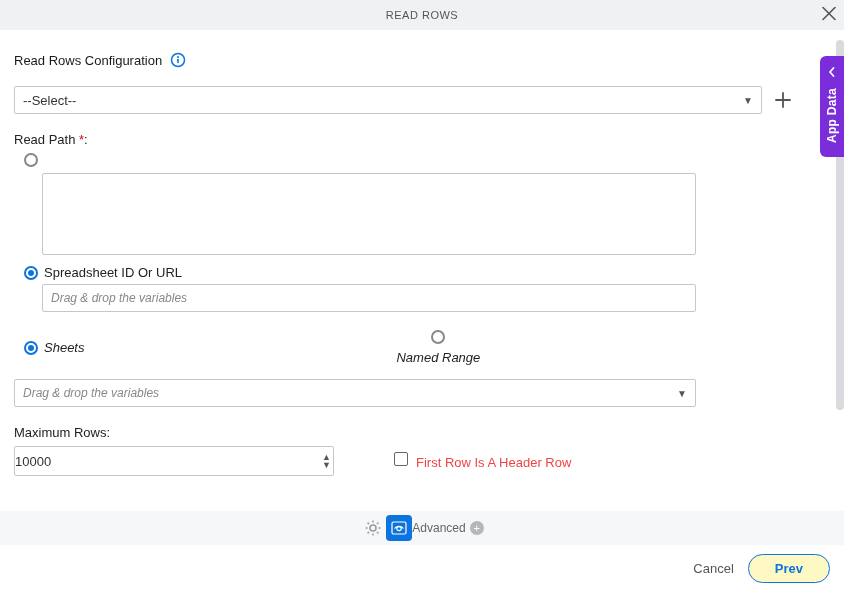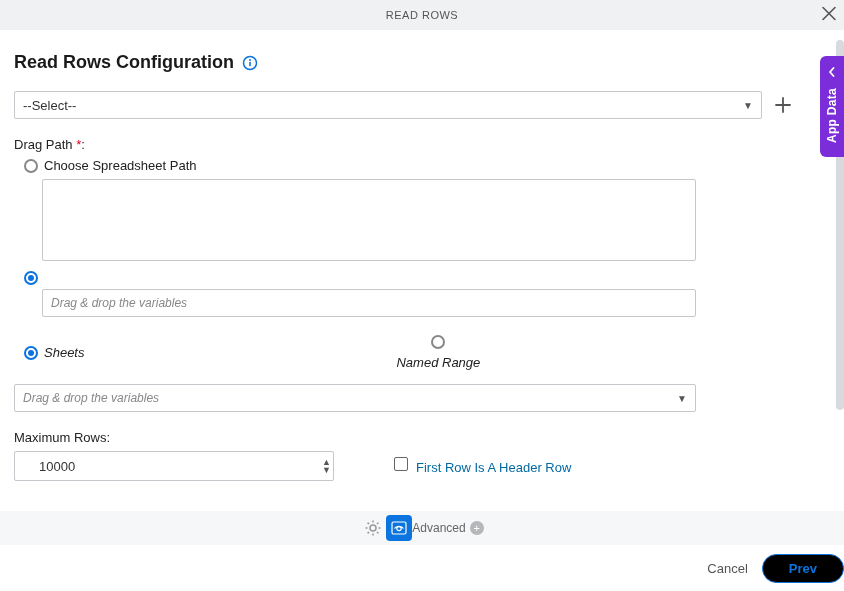--- a/index.html
+++ b/index.html
@@ -39,22 +39,22 @@
       padding: 22px 14px 0 14px;
       width: 808px;
     }
     .page-title-row {
       display: flex;
       align-items: center;
       gap: 8px;
       margin-bottom: 18px;
     }
     .page-title {
-      font-size: 18px;
-      font-weight: bold;
+      font-size: 13px;
+      font-weight: normal;
       color: #1a1a1a;
     }
     .info-icon svg { display: block; }
     .field-label {
       font-size: 13px;
       color: #222;
       margin-bottom: 6px;
     }
     .req {
       color: #d9001b;
@@ -190,21 +190,21 @@
       flex-direction: column;
     }
     .numeric-input {
       width: 320px;
       height: 30px;
       border: 1px solid #c5c7cc;
       border-radius: 2px;
       display: flex;
       align-items: center;
       justify-content: space-between;
-      padding: 0 2px 0 24px;
+      padding: 0 2px 0 0;
       font-size: 13px;
       color: #333;
       background: #fff;
     }
     .spinner {
       display: flex;
       flex-direction: column;
       justify-content: center;
       line-height: 8px;
       font-size: 9px;
@@ -220,21 +220,21 @@
     .checkbox {
       width: 14px;
       height: 14px;
       border: 1.5px solid #666;
       border-radius: 2px;
       cursor: pointer;
       background: #fff;
     }
     .checkbox-label {
       font-size: 13px;
-      color: #0369a1;
+      color: #ef4444;
       margin-top: 8px;
     }
     .toolbar {
       position: absolute;
       bottom: 46px;
       left: 0;
       width: 844px;
       height: 34px;
       background: #f6f7f8;
       display: flex;
@@ -280,31 +280,32 @@
     .footer {
       position: absolute;
       bottom: 0;
       left: 0;
       width: 844px;
       height: 46px;
       display: flex;
       align-items: center;
       justify-content: flex-end;
       gap: 14px;
+      padding-right: 14px;
       background: #fff;
     }
     .btn-cancel {
       color: #555;
       font-size: 13px;
       cursor: pointer;
     }
     .btn-outline {
       border: 1.5px solid #0b74de;
       color: #0b74de;
-      background: #000000;
+      background: #fef9c3;
       border-radius: 18px;
       padding: 6px 26px;
       font-size: 13px;
       font-weight: 600;
       cursor: pointer;
     }
     .btn-primary {
       background: #0b74de;
       color: #fff;
       border-radius: 18px;
@@ -393,33 +394,33 @@
       <span class="caret">▼</span>
     </div>
     <div class="plus-btn">
       <svg width="20" height="20" viewBox="0 0 20 20">
           <path d="M10 3 V17 M3 10 H17" stroke="#555" stroke-width="1.8" stroke-linecap="round"></path>
         </svg>
     </div>
   </div>
 
   <div class="field-label">
-    <span>Drag Path </span><span class="req">*</span><span>:</span>
+    <span>Read Path </span><span class="req">*</span><span>:</span>
   </div>
 
   <div class="radio-row" style="margin-top:2px;">
     <div class="radio unselected"></div>
-    <span class="radio-label">Choose Spreadsheet Path</span>
   </div>
   <div class="dropzone"></div>
 
   <div class="radio-row">
     <div class="radio">
         <div class="dot"></div>
       </div>
+    <span class="radio-label">Spreadsheet ID Or URL</span>
   </div>
   <div class="text-input" style="margin-top:4px;">
     <span>Drag &amp; drop the variables</span>
   </div>
 
   <div class="sheets-range-row">
     <div class="radio-row">
       <div class="radio">
           <div class="dot"></div>
         </div>

